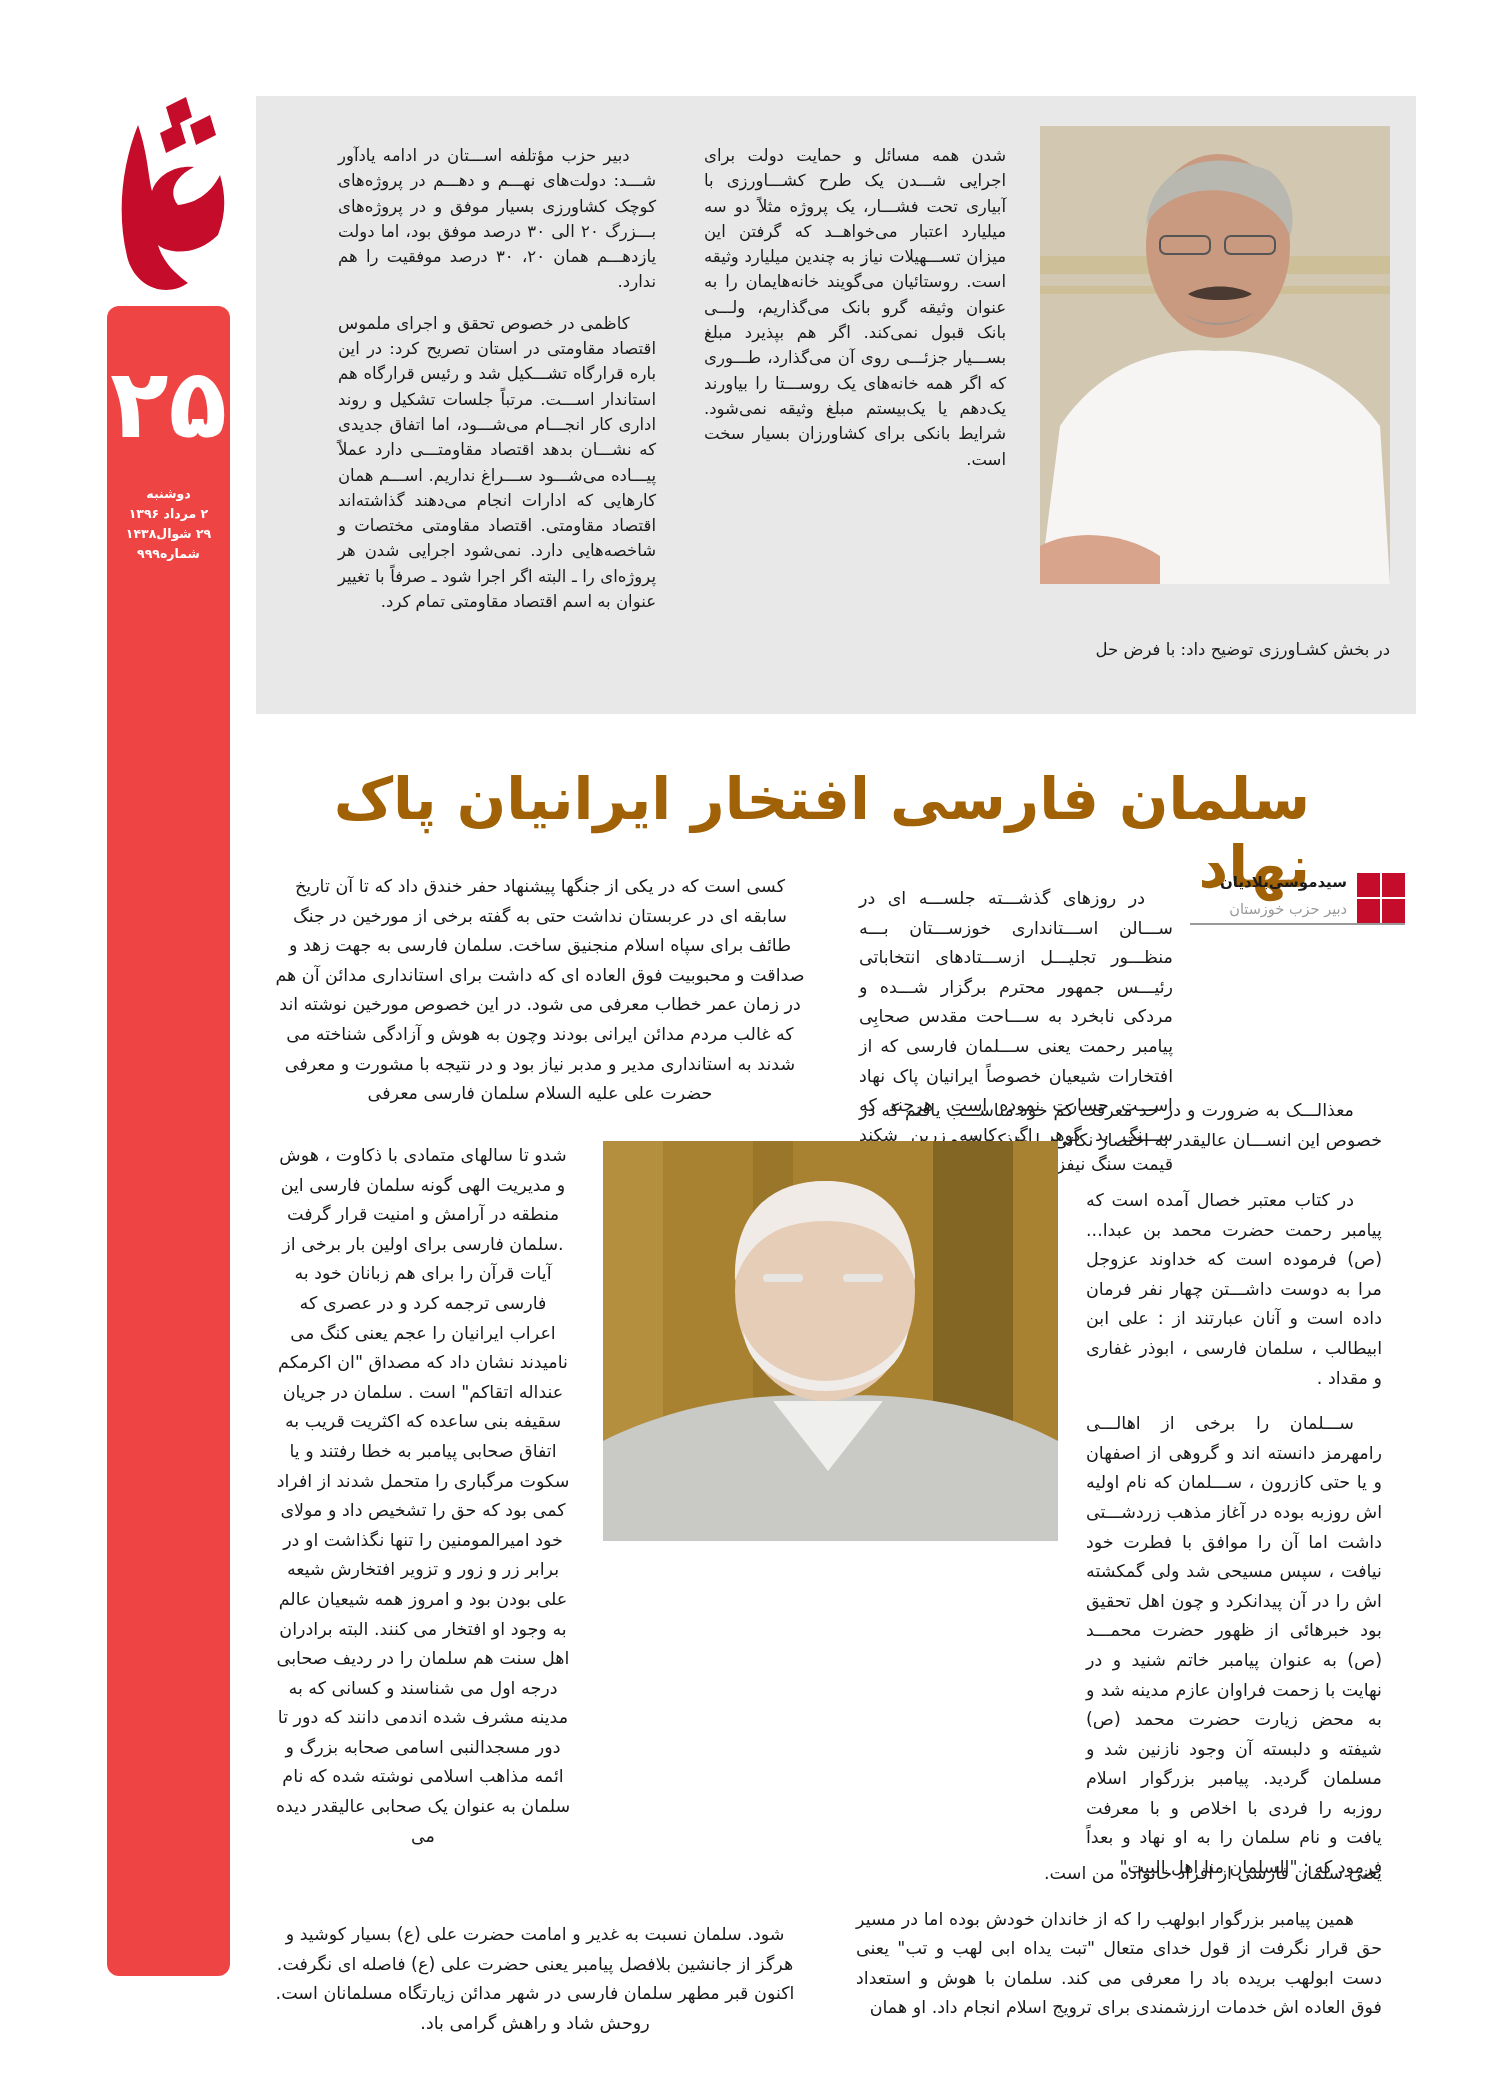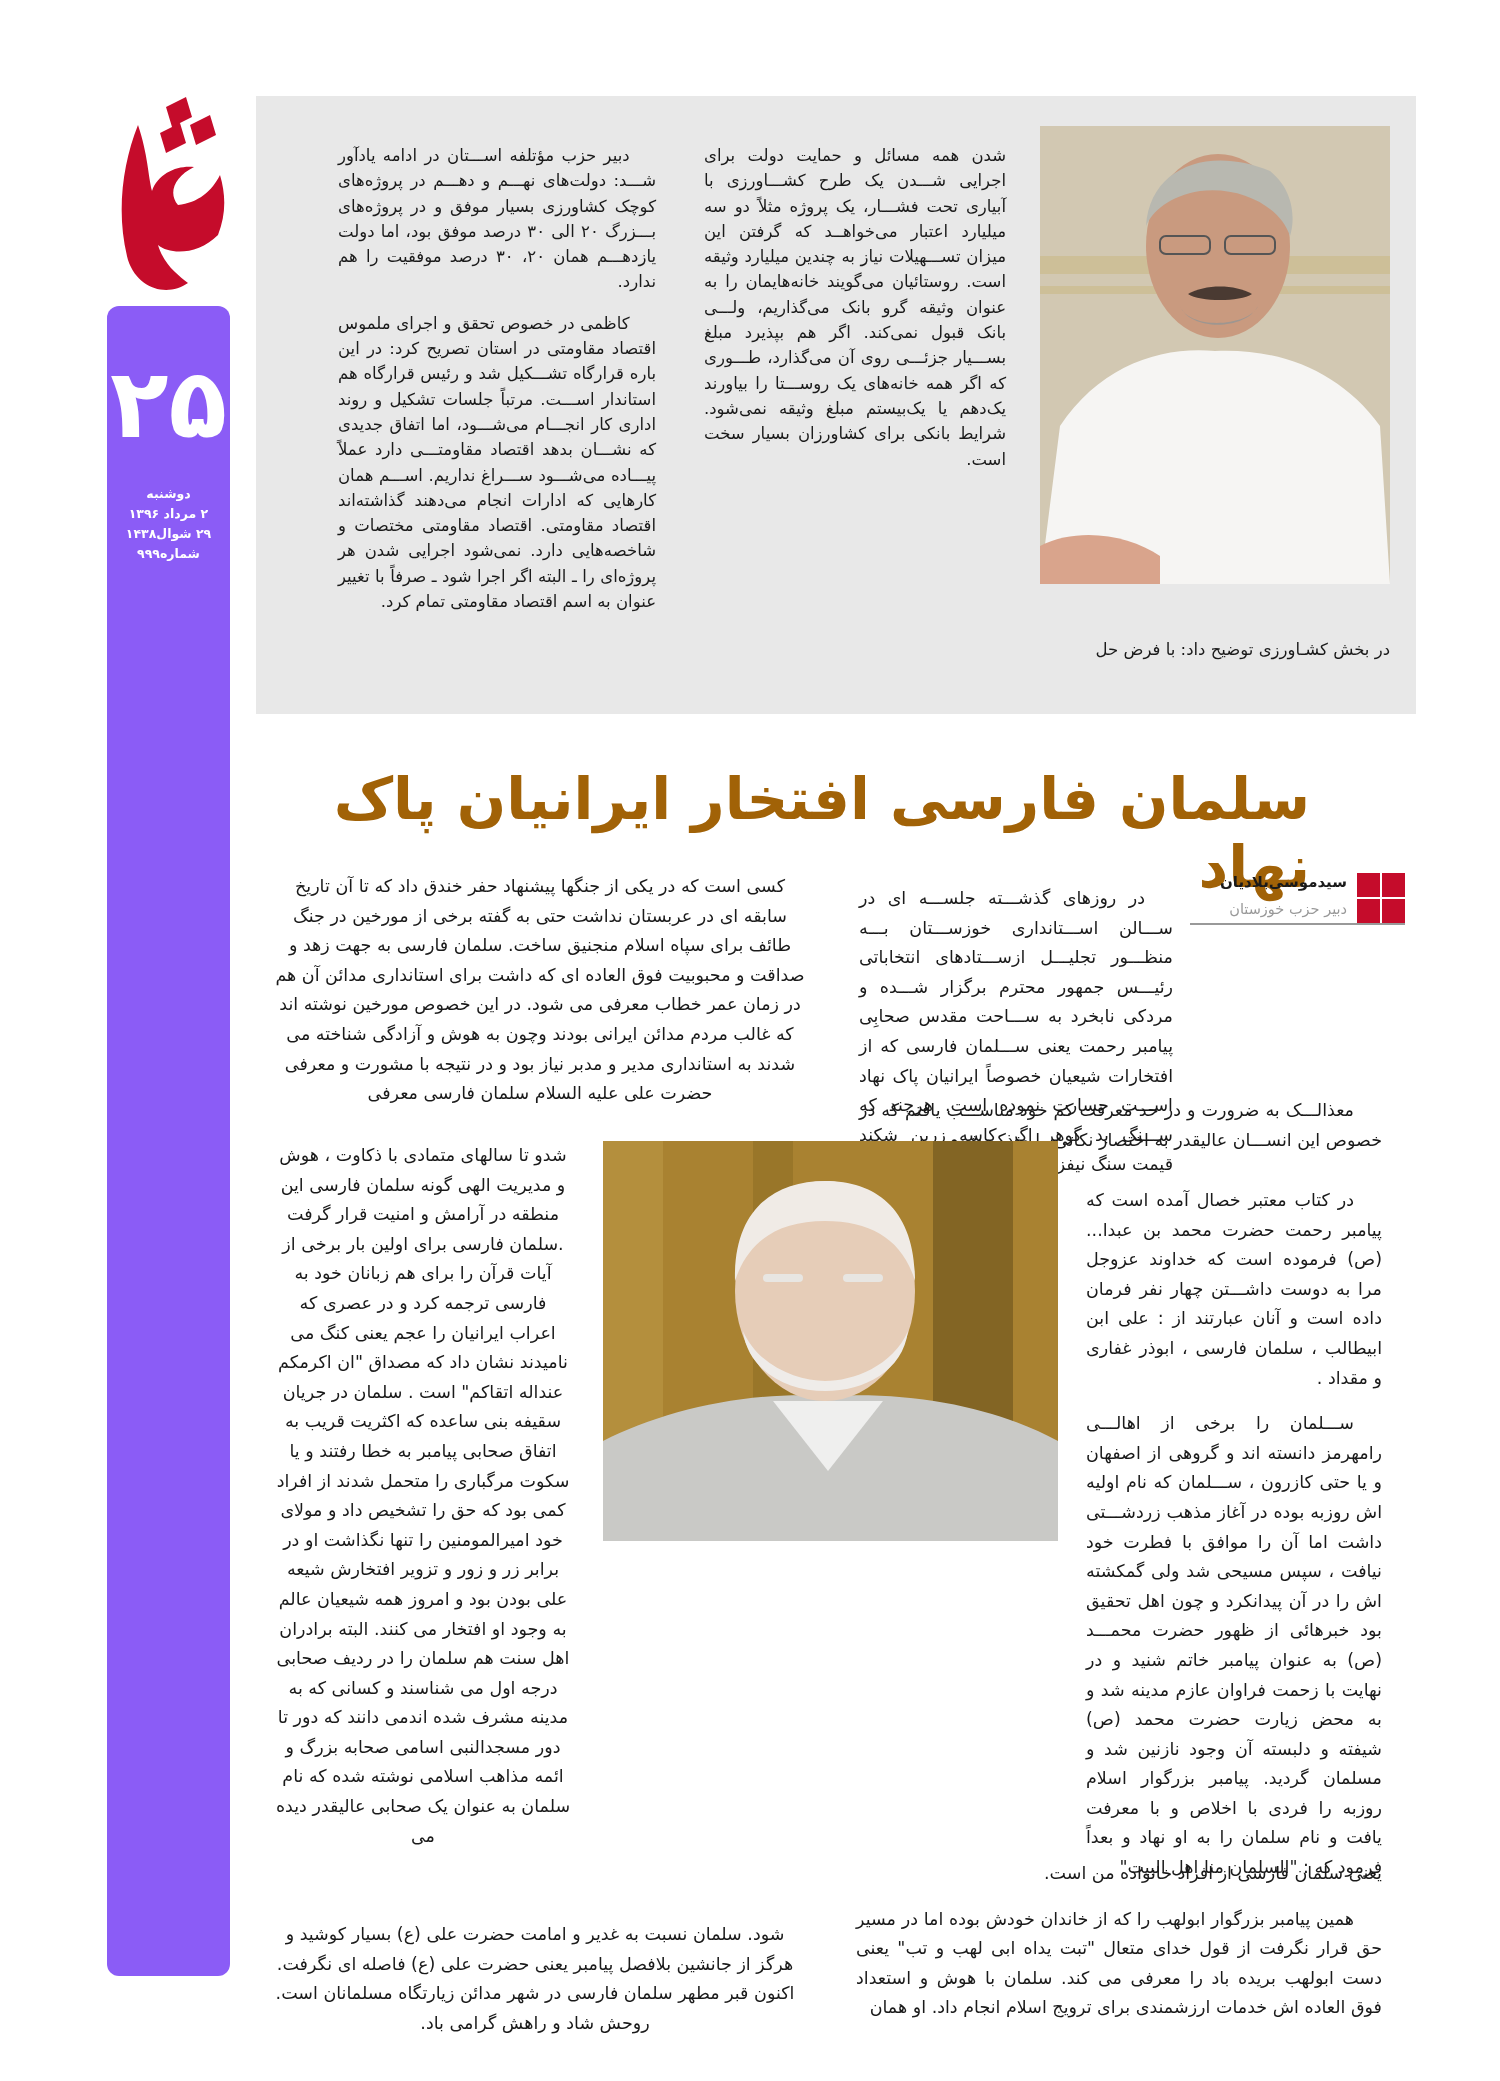--- a/index.html
+++ b/index.html
@@ -1,20 +1,20 @@
 <!DOCTYPE html>
 <html><head>
 <meta charset="utf-8">
 <style>
   html, body { margin:0; padding:0; background:#ffffff; }
   body { width:1500px; height:2081px; position:relative; overflow:hidden;
          font-family:"DejaVu Sans", sans-serif; color:#1a1a1a; }
   .logo { position:absolute; left:108px; top:95px; width:122px; height:205px; }
   .redbar { position:absolute; left:107px; top:306px; width:123px; height:1670px;
-            background:#8b5cf6; border-radius:12px; }
+            background:#ef4444; border-radius:12px; }
   .issue-num { position:absolute; left:0; right:0; top:50px; text-align:center;
                color:#fff; font-weight:bold; font-size:96px; line-height:1; direction:rtl; }
   .issue-meta { position:absolute; left:0; right:0; top:178px; text-align:center;
                 color:#fff; font-size:12.5px; font-weight:bold; line-height:20px; direction:rtl; }
   .graybox { position:absolute; left:256px; top:96px; width:1160px; height:618px; background:#e8e8e8; }
   .photo1 { position:absolute; left:1040px; top:126px; width:350px; height:458px;
             background:linear-gradient(180deg,#cfc4ad 0%,#d9d1bf 30%,#f4f2ef 60%,#fbfbfa 100%); overflow:hidden; }
   .caption { position:absolute; left:1030px; top:640px; width:360px; 
              font-size:16.5px; direction:rtl; }
   .col { position:absolute; direction:rtl; text-align:justify; text-align-last:right;

